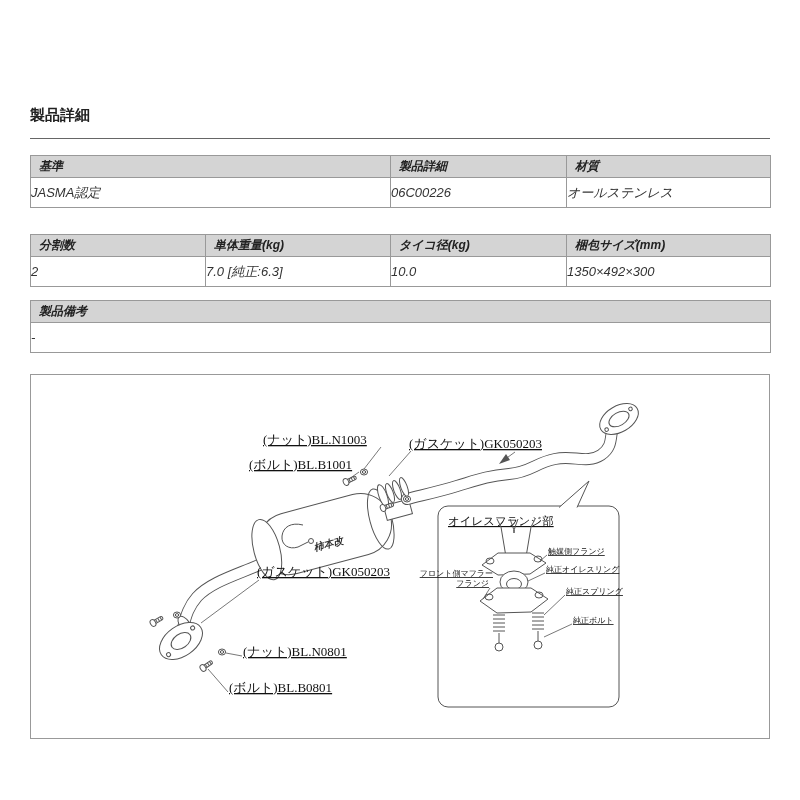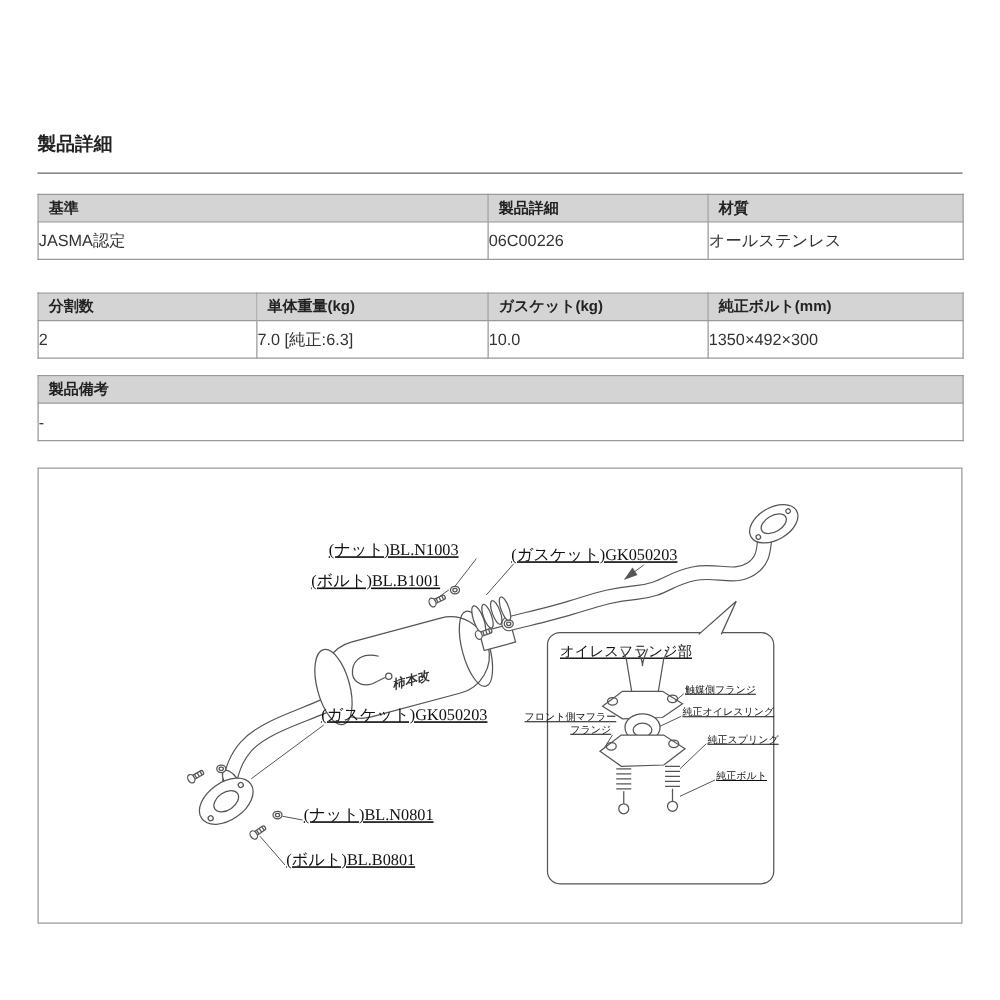--- a/index.html
+++ b/index.html
@@ -6,21 +6,21 @@
     --header_bg:#d4d4d4; --border:#999999; --text:#333333; --line:#555555; --rule:#666666;
   }
   *{box-sizing:border-box; margin:0; padding:0;}
   body{
     width:800px; height:800px; background:#ffffff;
     font-family:"Liberation Sans","DejaVu Sans",sans-serif; color:var(--text);
   }
   .page{padding:106px 30px 0 30px; width:800px;}
   .page-title{font-size:15px; font-weight:bold; color:#222;}
   .title-rule{border:none; border-top:1px solid var(--rule); margin-top:13px; margin-bottom:16px;}
-  table.spec{border-collapse:collapse; width:740px; table-layout:fixed;}
+  table.spec{border-collapse:collapse; width:740px; table-layout:fixed;font-style:italic;}
   table.spec th, table.spec td{
     border:1px solid var(--border); text-align:left; vertical-align:middle;
     overflow:hidden; white-space:nowrap;
   }
   table.spec th{
     background:var(--header_bg); font-size:12px; font-weight:bold; color:#222;
     height:22px; padding:2px 8px;
   }
   table.spec td{font-size:13px; height:30px; padding:4px 0; color:#333;}
   .tgap{height:13px;}
@@ -95,22 +95,22 @@
     <colgroup>
         <col style="width:175px">
         <col style="width:185px">
         <col style="width:176px">
         <col style="width:204px">
       </colgroup>
     <tbody>
         <tr>
       <th>分割数</th>
       <th>単体重量(kg)</th>
-      <th>ガスケット(kg)</th>
-      <th>純正ボルト(mm)</th>
+      <th>タイコ径(kg)</th>
+      <th>梱包サイズ(mm)</th>
     </tr>
     <tr>
       <td>2</td>
       <td>7.0 [純正:6.3]</td>
       <td>10.0</td>
       <td>1350×492×300</td>
     </tr>
   </tbody>
     </table>
   <div class="tgap"></div>

